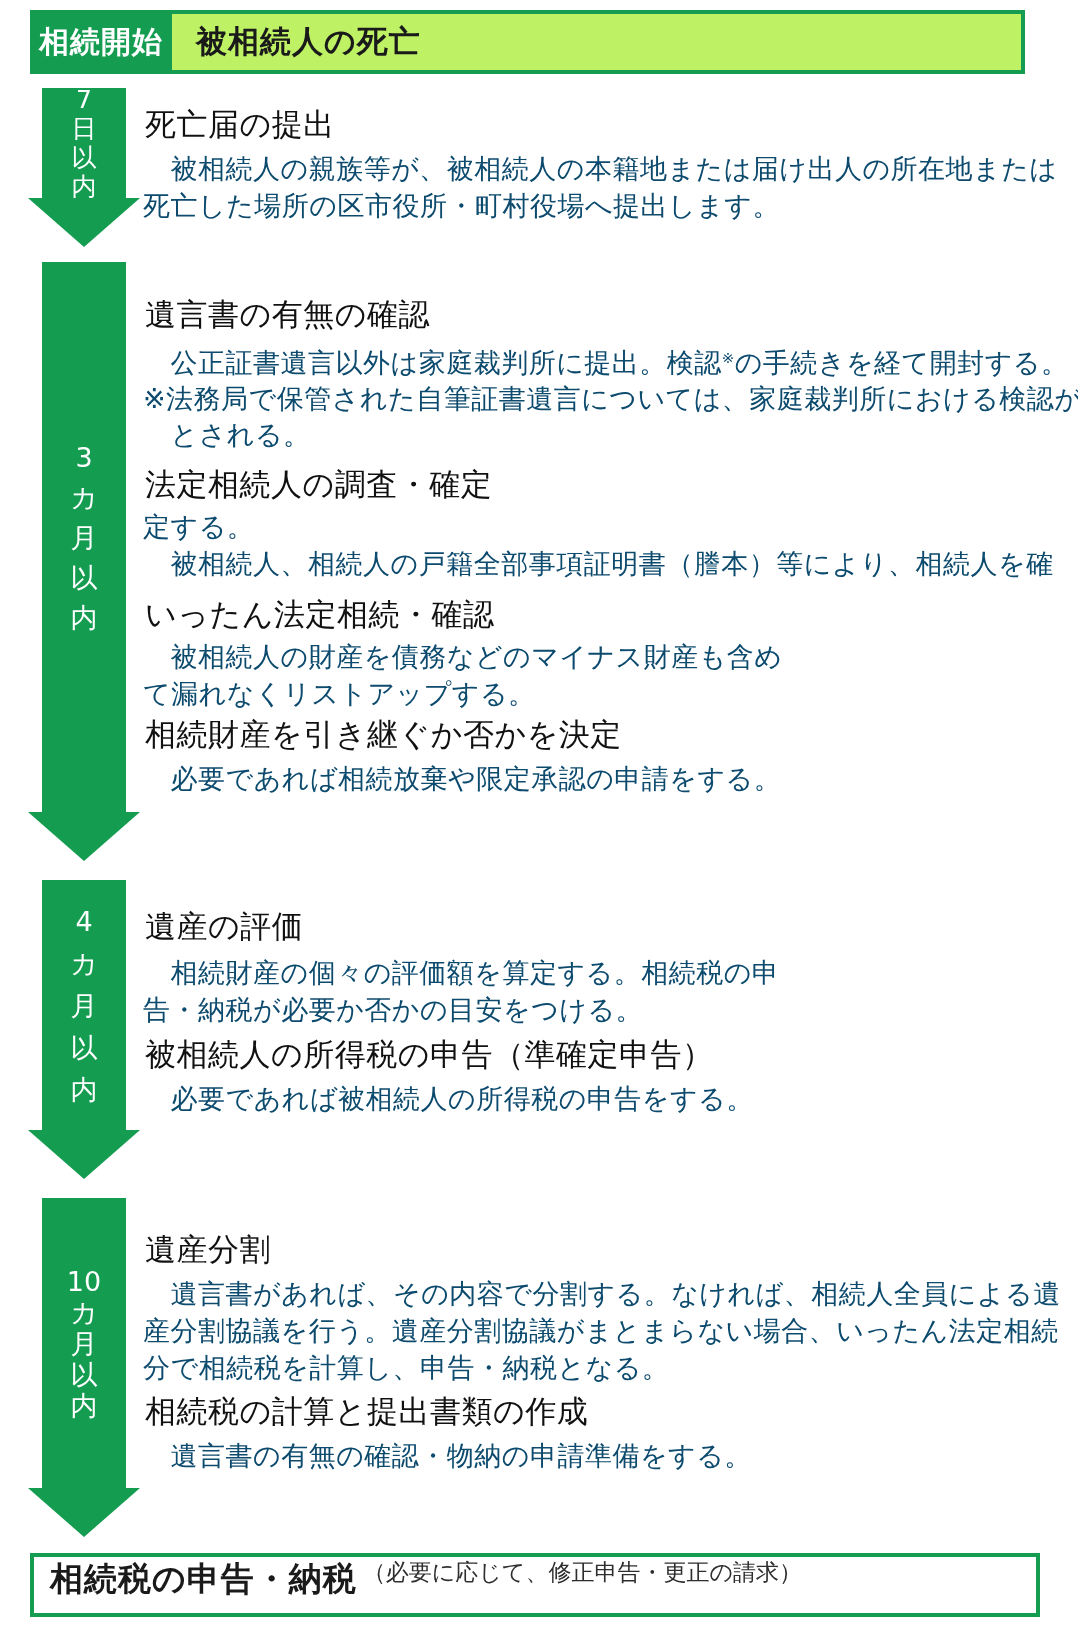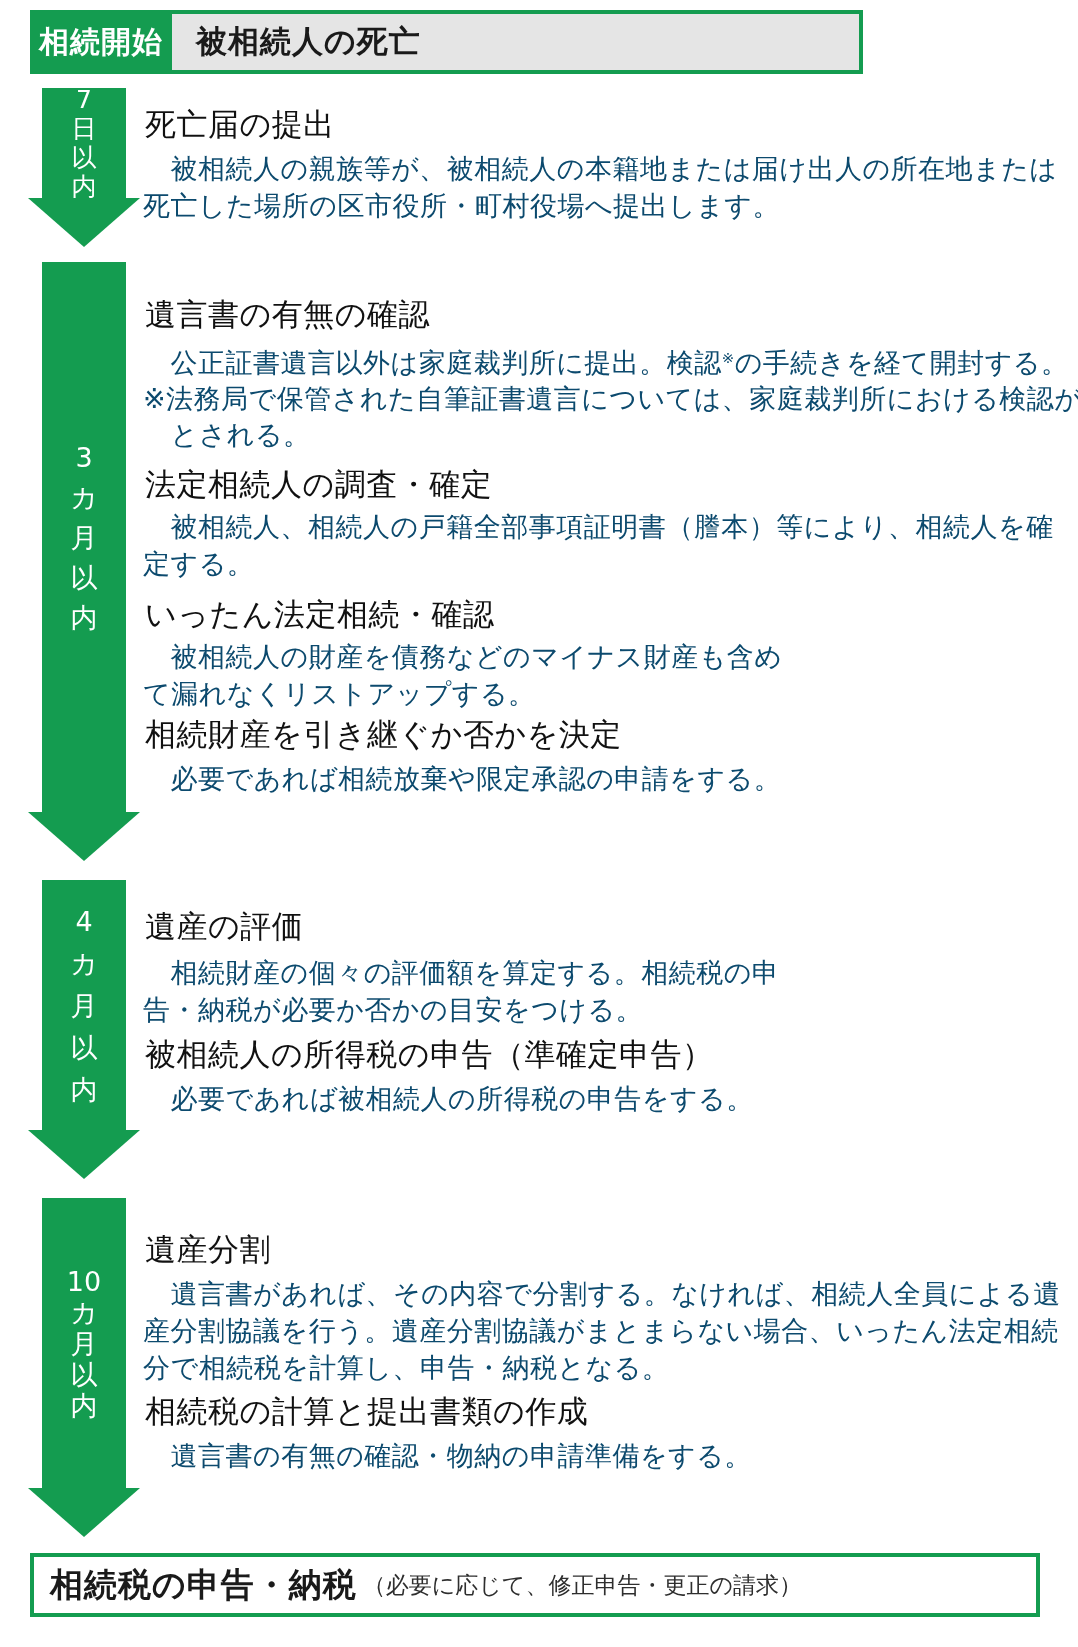--- a/index.html
+++ b/index.html
@@ -7,24 +7,24 @@
     width: 1078px; height: 1647px;
     background: #ffffff;
     font-family: "DejaVu Sans", sans-serif;
     position: relative;
     overflow: hidden;
     color: #2b2b2b;
   }
   
   .header-box {
     position: absolute; left: 30px; top: 10px;
-    width: 833px; height: 64px;
+    width: 995px; height: 64px;
     border: 4px solid #149c50;
     box-sizing: border-box;
-    background: #e5e5e5;
+    background: #bef264;
     display: flex; align-items: stretch;
   }
   .header-label {
     background: #149c50;
     margin: -4px 0 -4px -4px;
     flex: 0 0 142px;
     display: flex; align-items: center; justify-content: center;
     color: #ffffff; font-weight: bold; font-size: 30px;
     letter-spacing: 1px;
   }
@@ -89,21 +89,21 @@
   #b-s3b { top: 1034px; }
   #b-s4a { top: 1229px; }
   #b-s4b { top: 1391px; }
   
   .footer-box {
     position: absolute; left: 30px; top: 1553px;
     width: 1010px; height: 64px;
     border: 4px solid #149c50;
     box-sizing: border-box;
     background: #ffffff;
-    display: flex; align-items: center;
+    display: flex; align-items: flex-start;
     padding-left: 16px;
   }
   .footer-title {
     font-weight: bold; font-size: 33px; color: #1a1a1a;
     letter-spacing: 1px; white-space: nowrap;
   }
   .footer-note {
     font-size: 23px; color: #2e2e2e; margin-left: 6px;
     white-space: nowrap;
   }
@@ -172,22 +172,22 @@
   <div class="body">
     <div class="line"><span>　公正証書遺言以外は家庭裁判所に提出。検認</span><sup>※</sup><span>の手続きを経て開封する。</span></div>
     <div class="line">※法務局で保管された自筆証書遺言については、家庭裁判所における検認が不要</div>
     <div class="line">　とされる。</div>
   </div>
 </div>
 
 <div class="block" id="b-s2b">
   <h2 class="heading">法定相続人の調査・確定</h2>
   <div class="body">
+    <div class="line">定する。</div>
     <div class="line">　被相続人、相続人の戸籍全部事項証明書（謄本）等により、相続人を確</div>
-    <div class="line">定する。</div>
   </div>
 </div>
 
 <div class="block" id="b-s2c">
   <h2 class="heading">いったん法定相続・確認</h2>
   <div class="body">
     <div class="line">　被相続人の財産を債務などのマイナス財産も含め</div>
     <div class="line">て漏れなくリストアップする。</div>
   </div>
 </div>

